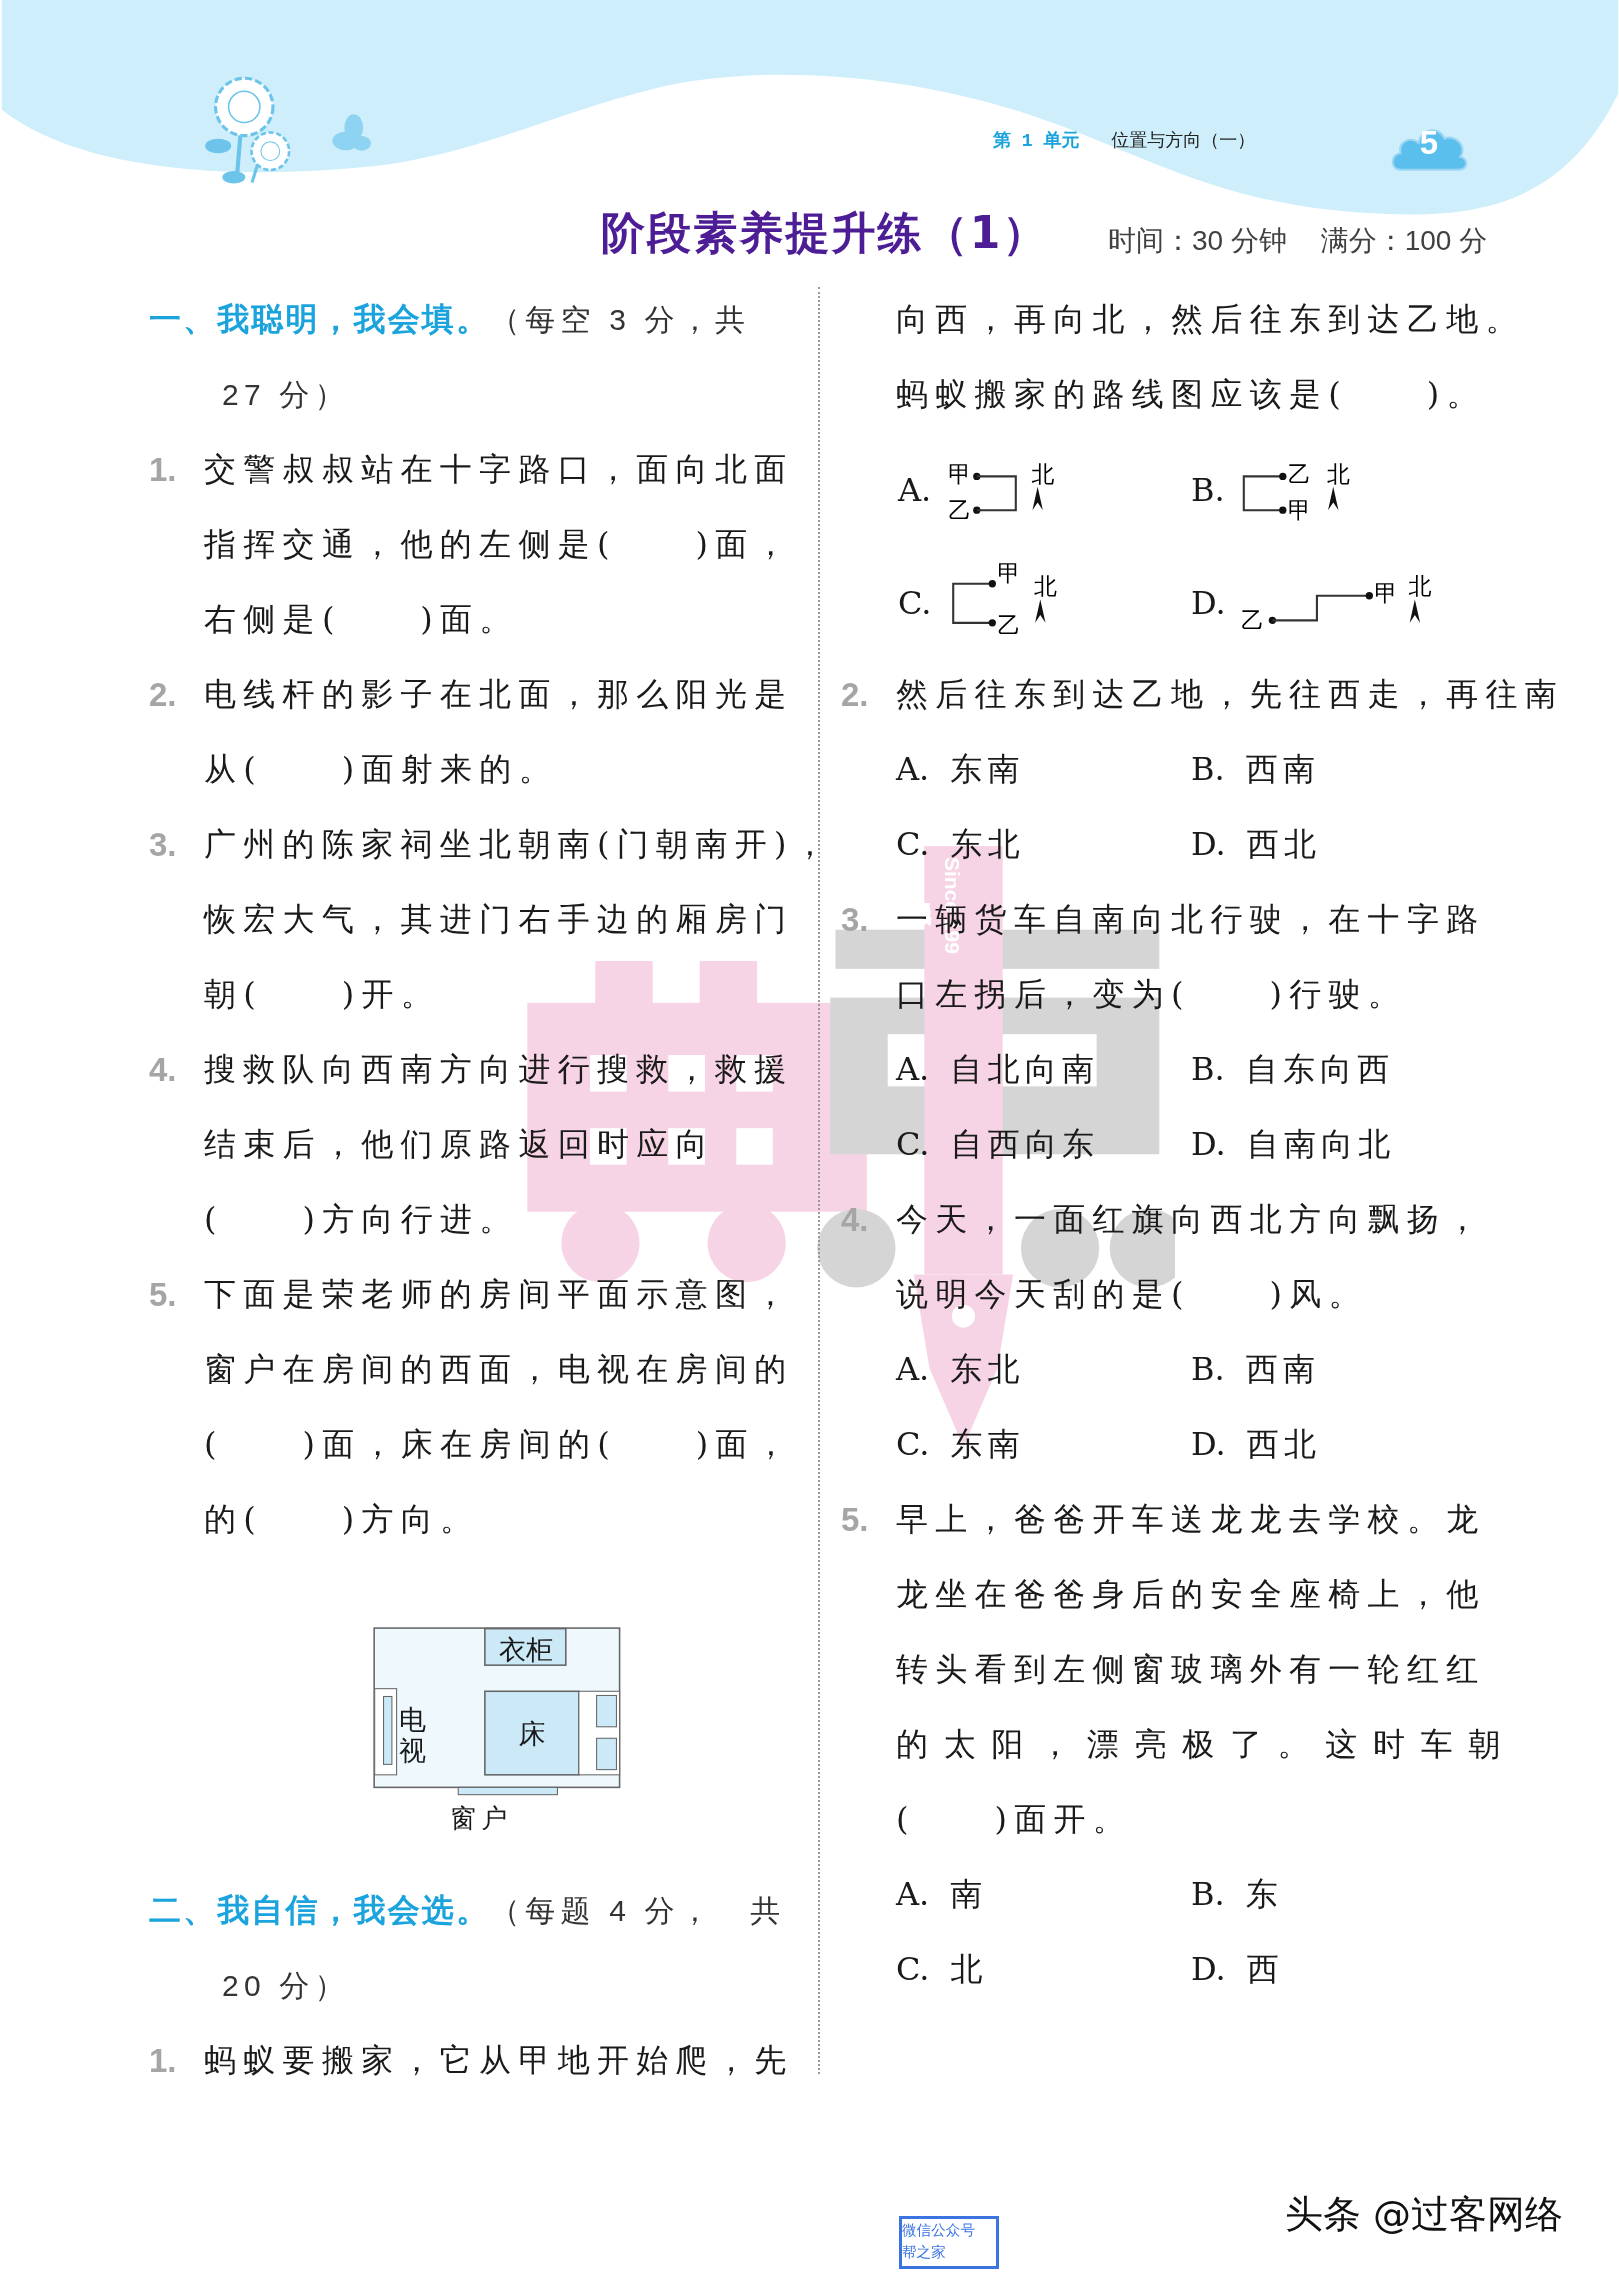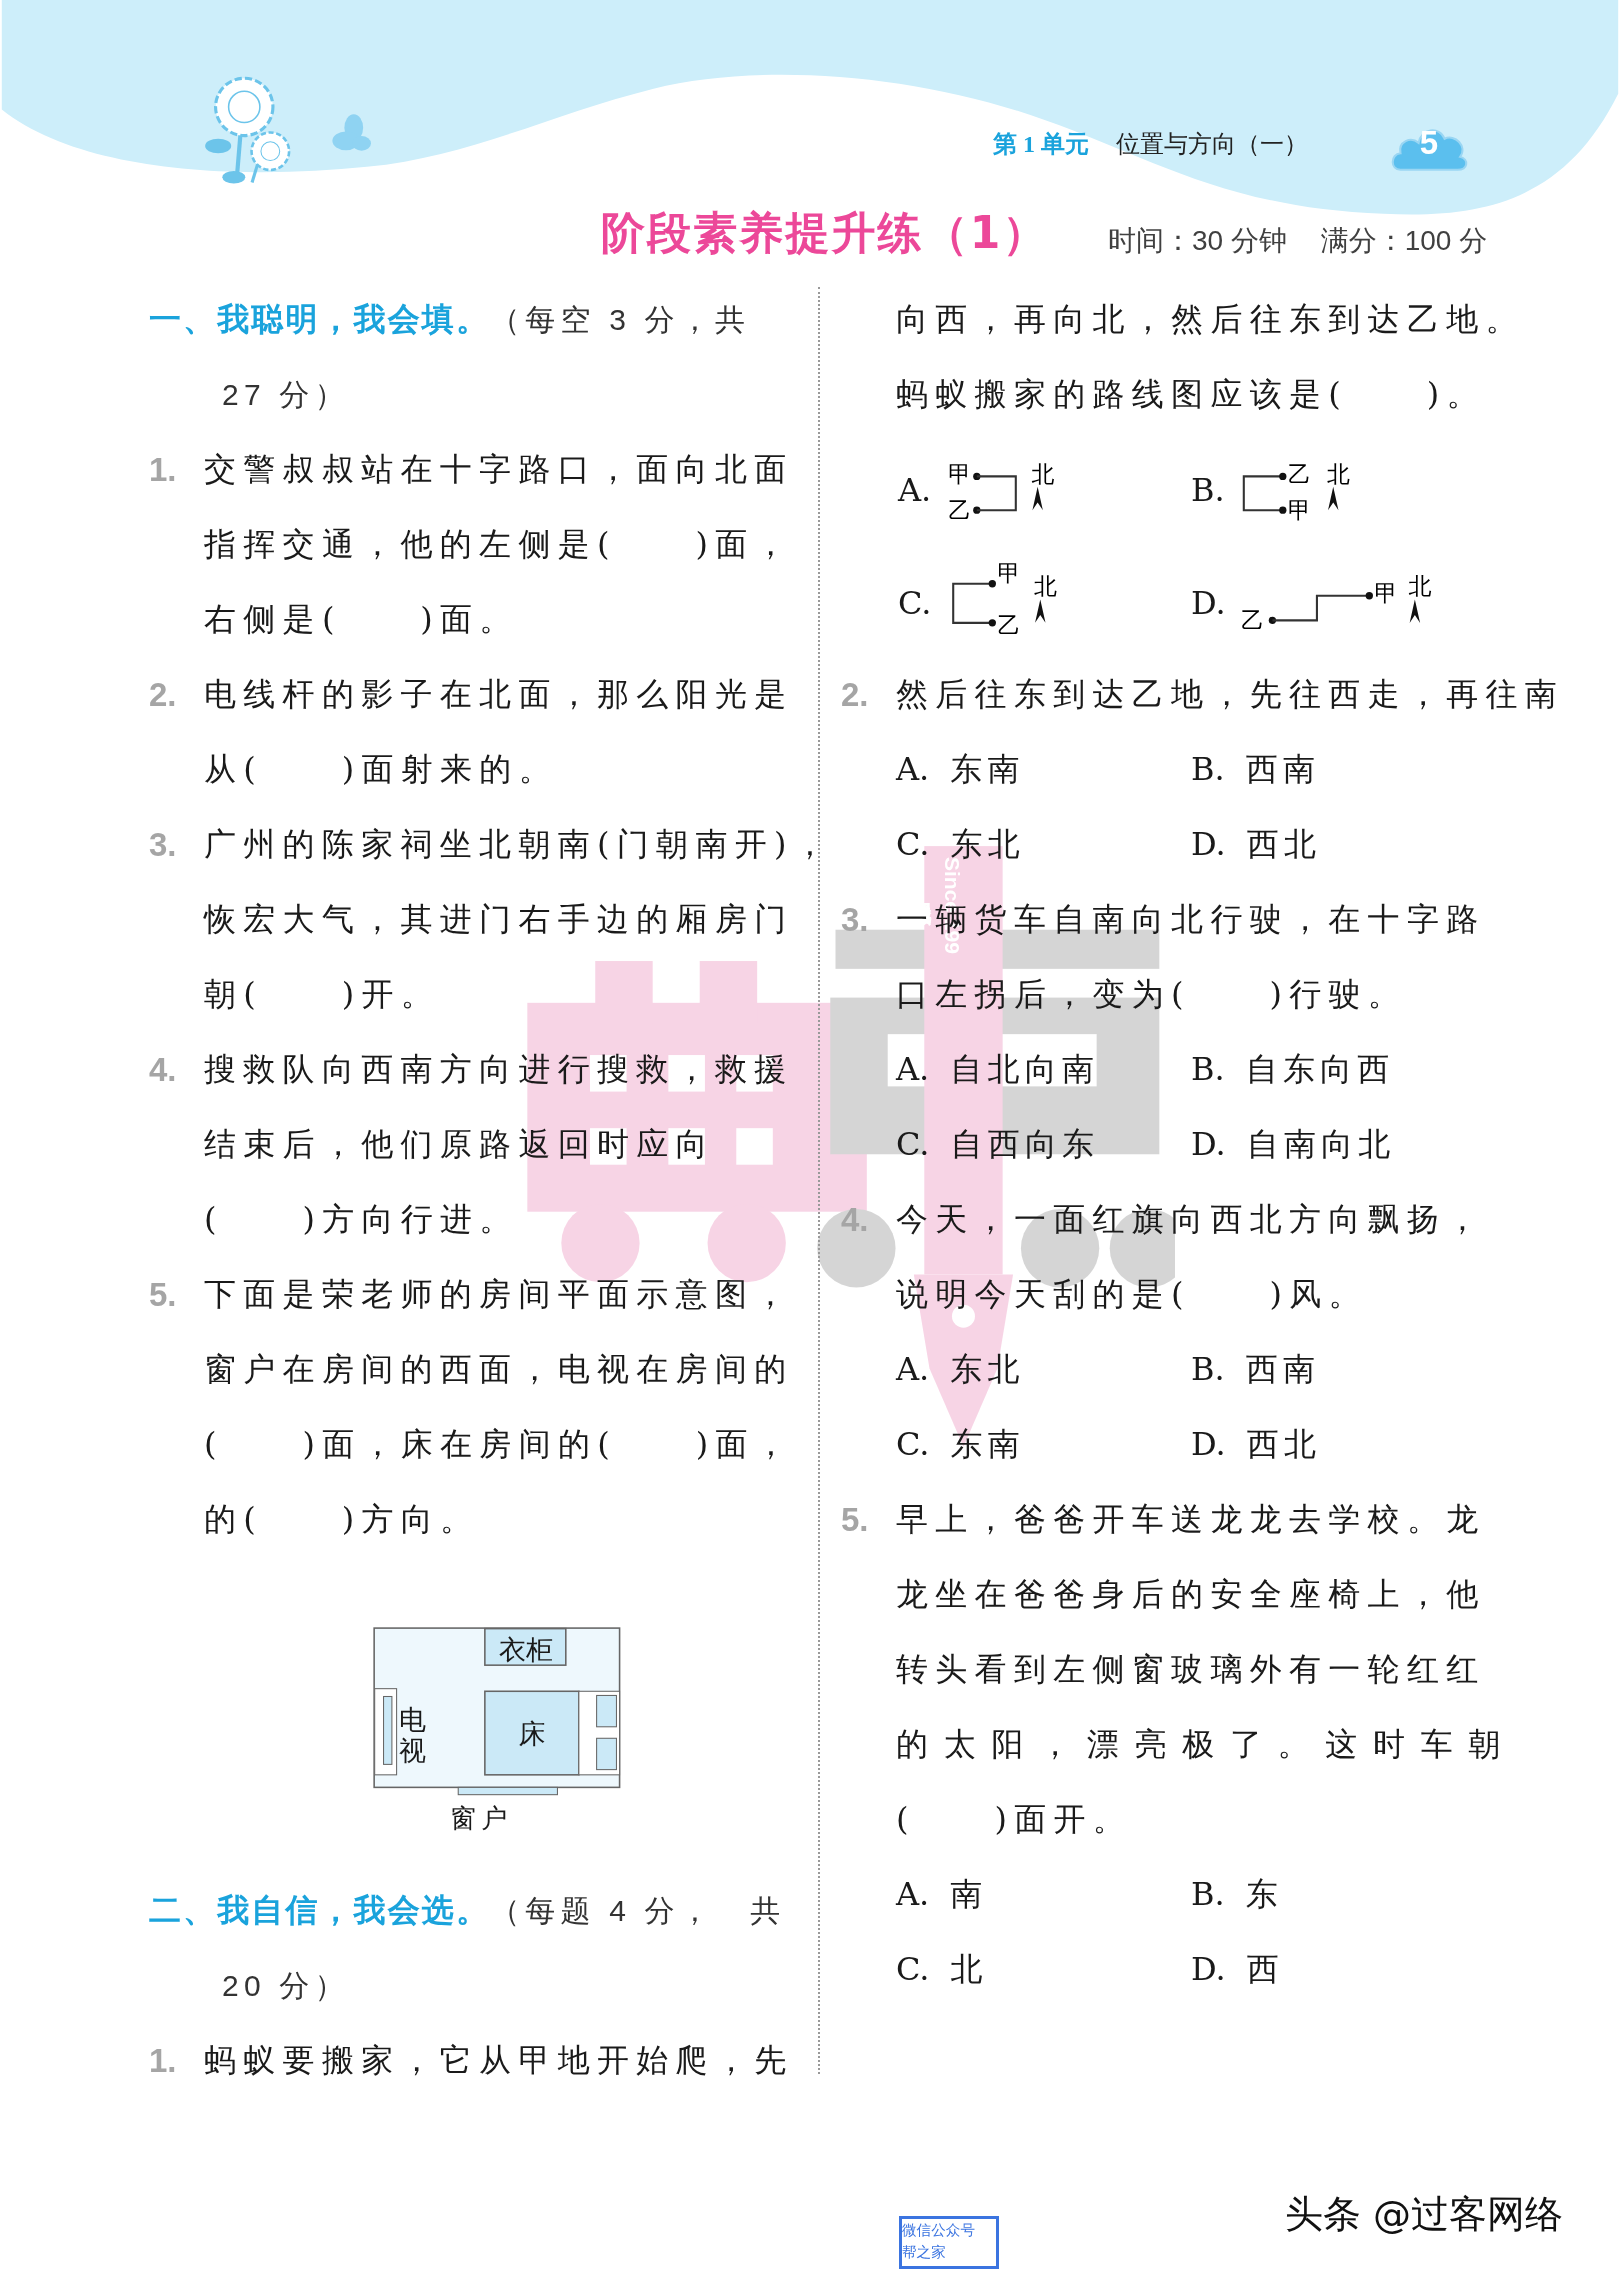--- a/index.html
+++ b/index.html
@@ -1,24 +1,24 @@
 <!DOCTYPE html>
 <html style="font-size:8.4px"><head>
 <meta charset="utf-8">
 <style>
   html,body{margin:0;padding:0;}
   body{width:1620px;height:2273px;position:relative;background:#ffffff;overflow:hidden;
        font-family:"DejaVu Serif","Liberation Serif",serif;color:#1a1a1a;}
   .banner{position:absolute;left:0;top:0;width:1620px;height:219px;}
-  .unit-label{position:absolute;left:993px;top:128px;font-family:Liberation Serif, serif;font-size:24px;}
+  .unit-label{position:absolute;left:993px;top:128px;font-family:Liberation Mono, monospace;font-size:18px;}
   .unit-num{color:#1aa3dc;font-weight:bold;margin-right:21px;}
   .unit-topic{color:#222;}
   .page-cloud{position:absolute;left:1387px;top:118px;width:84px;height:57px;}
   .page-num{position:absolute;left:1387px;top:124px;width:84px;text-align:center;font-family:"Liberation Sans",sans-serif;font-weight:bold;font-size:33px;color:#fff;}
-  .title{position:absolute;left:601px;top:204px;font-family:"DejaVu Sans",sans-serif;font-weight:bold;font-size:44px;color:#ec4899;letter-spacing:2.1px;}
+  .title{position:absolute;left:601px;top:204px;font-family:"DejaVu Sans",sans-serif;font-weight:bold;font-size:44px;color:#4c1d95;letter-spacing:2.1px;}
   .meta{position:absolute;left:1108px;top:222px;font-family:"Liberation Sans","DejaVu Sans",sans-serif;font-size:28px;color:#404040;}
   .meta span{margin-right:26px;}
   .divider{position:absolute;left:818px;top:287px;height:1787px;border-left:2.1px dotted #999;}
   .col{position:absolute;}
   .col-left{left:149px;top:282px;width:640px;}
   .col-right{left:841px;top:282px;width:648px;}
   .line{font-size:32px;line-height:75px;height:75px;white-space:nowrap;letter-spacing:7.3px;position:relative;}
   .indent{padding-left:55px;}
   .qnum{position:absolute;left:0;font-family:"Liberation Sans",sans-serif;font-weight:bold;color:#a5a5a5;font-size:33px;letter-spacing:0;}
   .sec-head{font-family:"DejaVu Sans",sans-serif;font-weight:bold;color:#1aa3dc;font-size:32px;letter-spacing:2.1px;}

